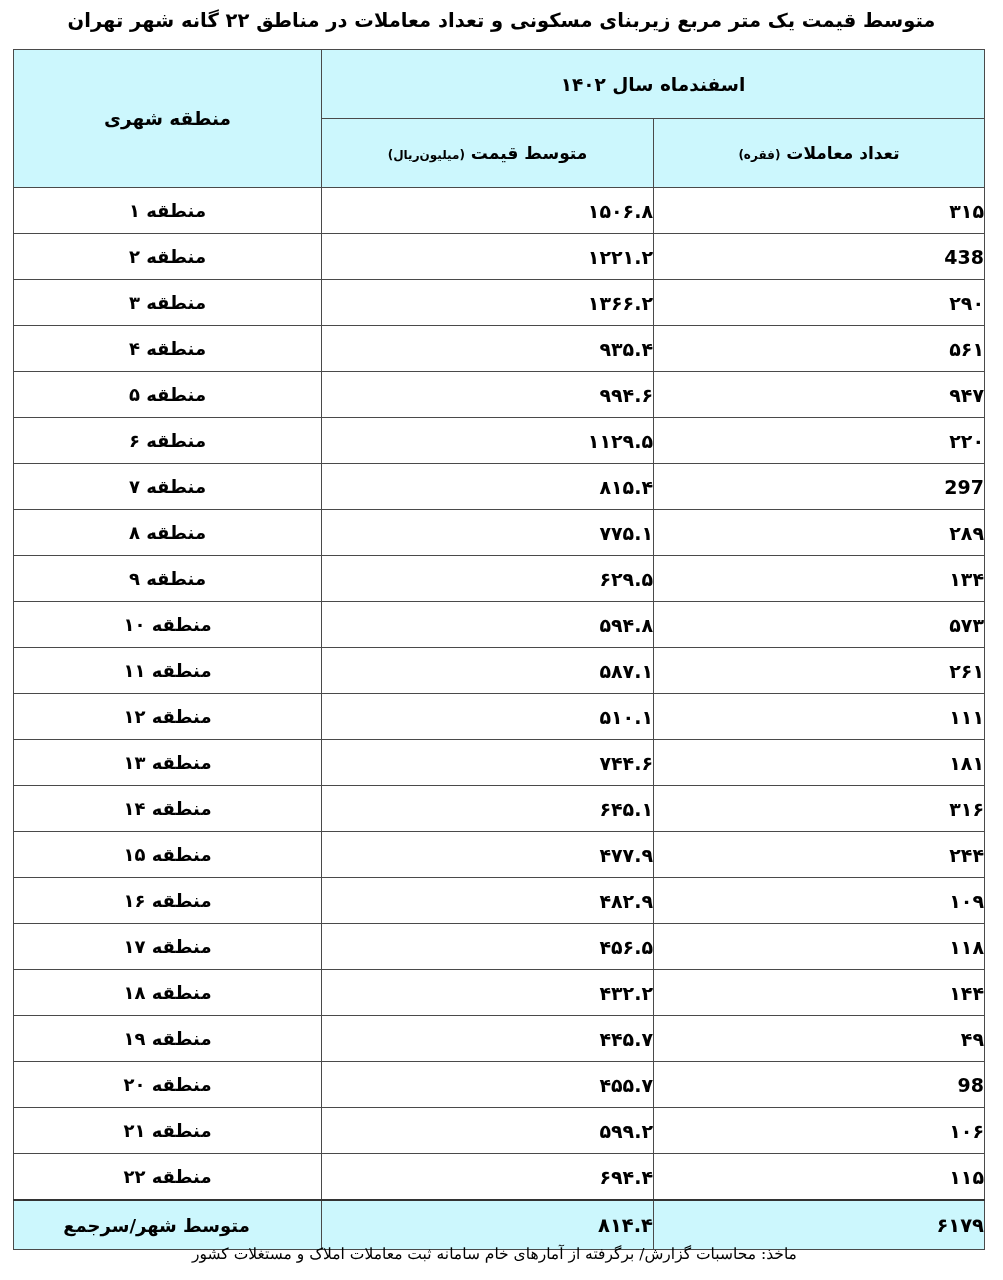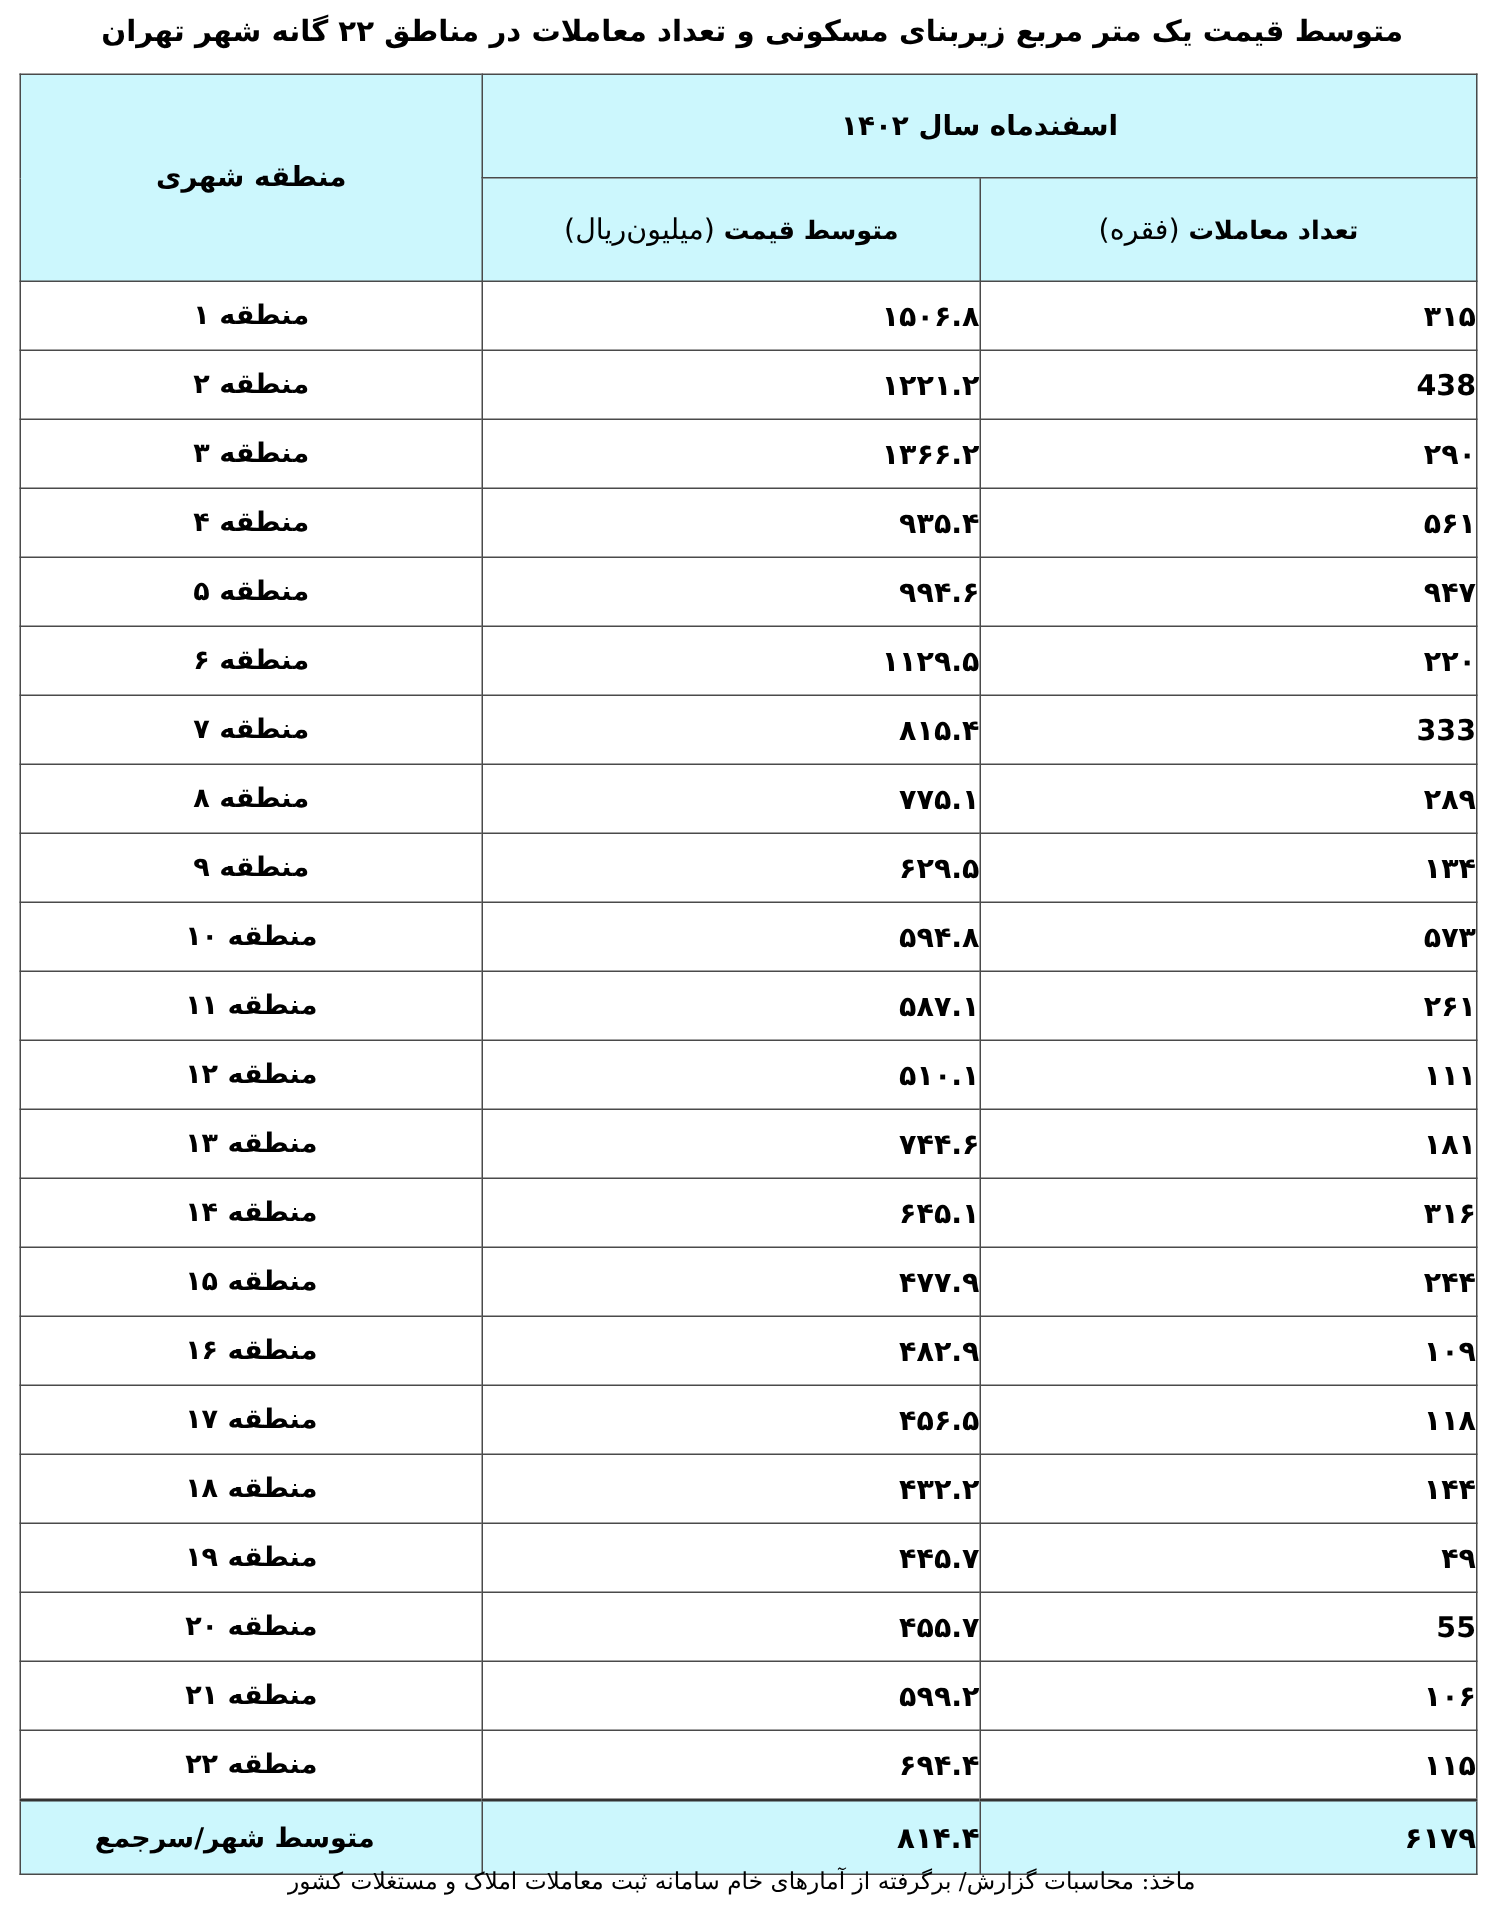--- a/index.html
+++ b/index.html
@@ -80,22 +80,22 @@
   }
   th.hdr-period {
     height: 68px;
     font-size: 18.5px;
   }
   th.hdr-sub {
     height: 68px;
     font-size: 17px;
   }
   th.hdr-sub .unit {
-    font-weight: normal;
-    font-size: 19px;
+    font-weight: bold;
+    font-size: 12px;
     text-align: center;
   }
 
   
   tr.data-row td {
     height: 45px;
     background: #ffffff;
   }
   td.cell-region {
     text-align: center;
@@ -198,21 +198,21 @@
             <td class="cell-count">۹۴۷</td>
             <td class="cell-price">۹۹۴.۶</td>
             <td class="cell-region">منطقه ۵</td>
           </tr>
           <tr class="data-row">
             <td class="cell-count">۲۲۰</td>
             <td class="cell-price">۱۱۲۹.۵</td>
             <td class="cell-region">منطقه ۶</td>
           </tr>
           <tr class="data-row">
-            <td class="cell-count">333</td>
+            <td class="cell-count">297</td>
             <td class="cell-price">۸۱۵.۴</td>
             <td class="cell-region">منطقه ۷</td>
           </tr>
           <tr class="data-row">
             <td class="cell-count">۲۸۹</td>
             <td class="cell-price">۷۷۵.۱</td>
             <td class="cell-region">منطقه ۸</td>
           </tr>
           <tr class="data-row">
             <td class="cell-count">۱۳۴</td>
@@ -263,21 +263,21 @@
             <td class="cell-count">۱۴۴</td>
             <td class="cell-price">۴۳۲.۲</td>
             <td class="cell-region">منطقه ۱۸</td>
           </tr>
           <tr class="data-row">
             <td class="cell-count">۴۹</td>
             <td class="cell-price">۴۴۵.۷</td>
             <td class="cell-region">منطقه ۱۹</td>
           </tr>
           <tr class="data-row">
-            <td class="cell-count">55</td>
+            <td class="cell-count">98</td>
             <td class="cell-price">۴۵۵.۷</td>
             <td class="cell-region">منطقه ۲۰</td>
           </tr>
           <tr class="data-row">
             <td class="cell-count">۱۰۶</td>
             <td class="cell-price">۵۹۹.۲</td>
             <td class="cell-region">منطقه ۲۱</td>
           </tr>
           <tr class="data-row">
             <td class="cell-count">۱۱۵</td>

